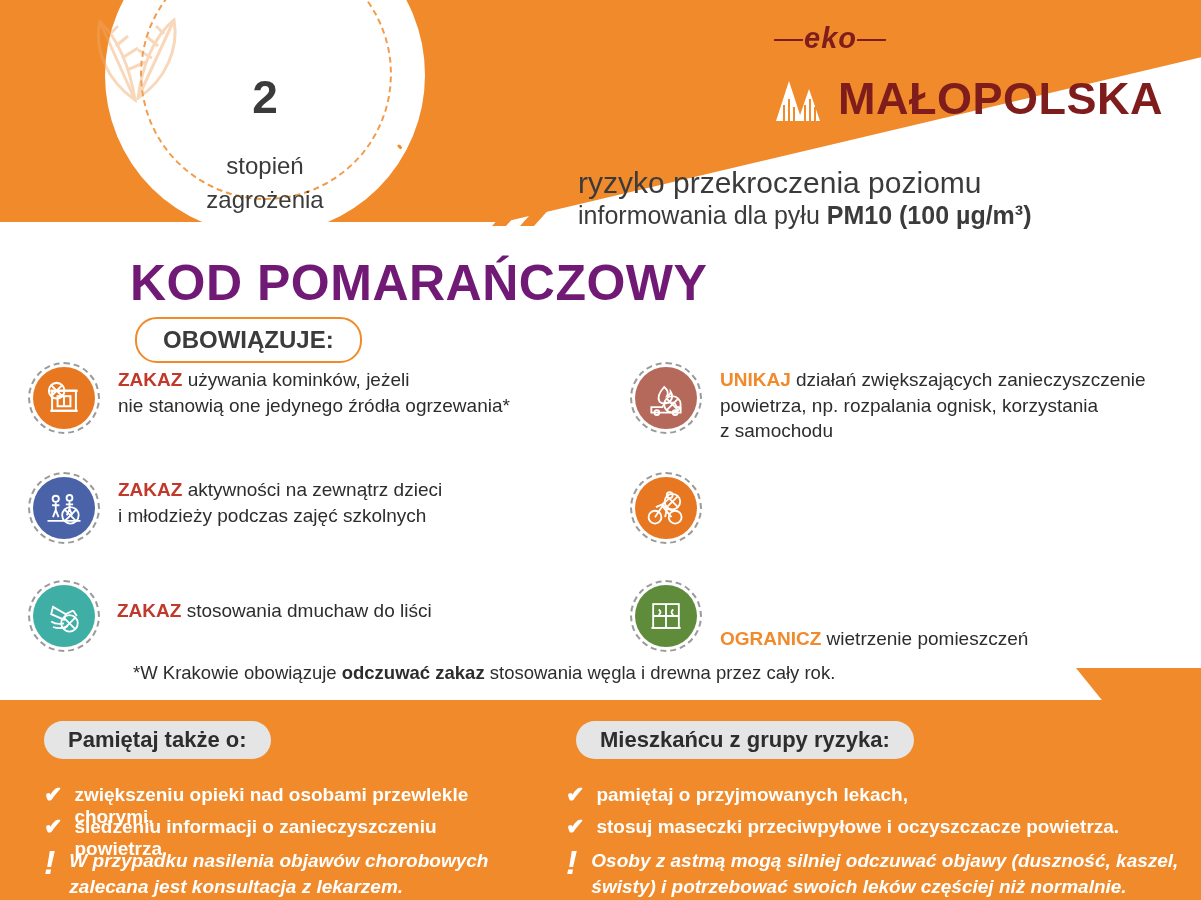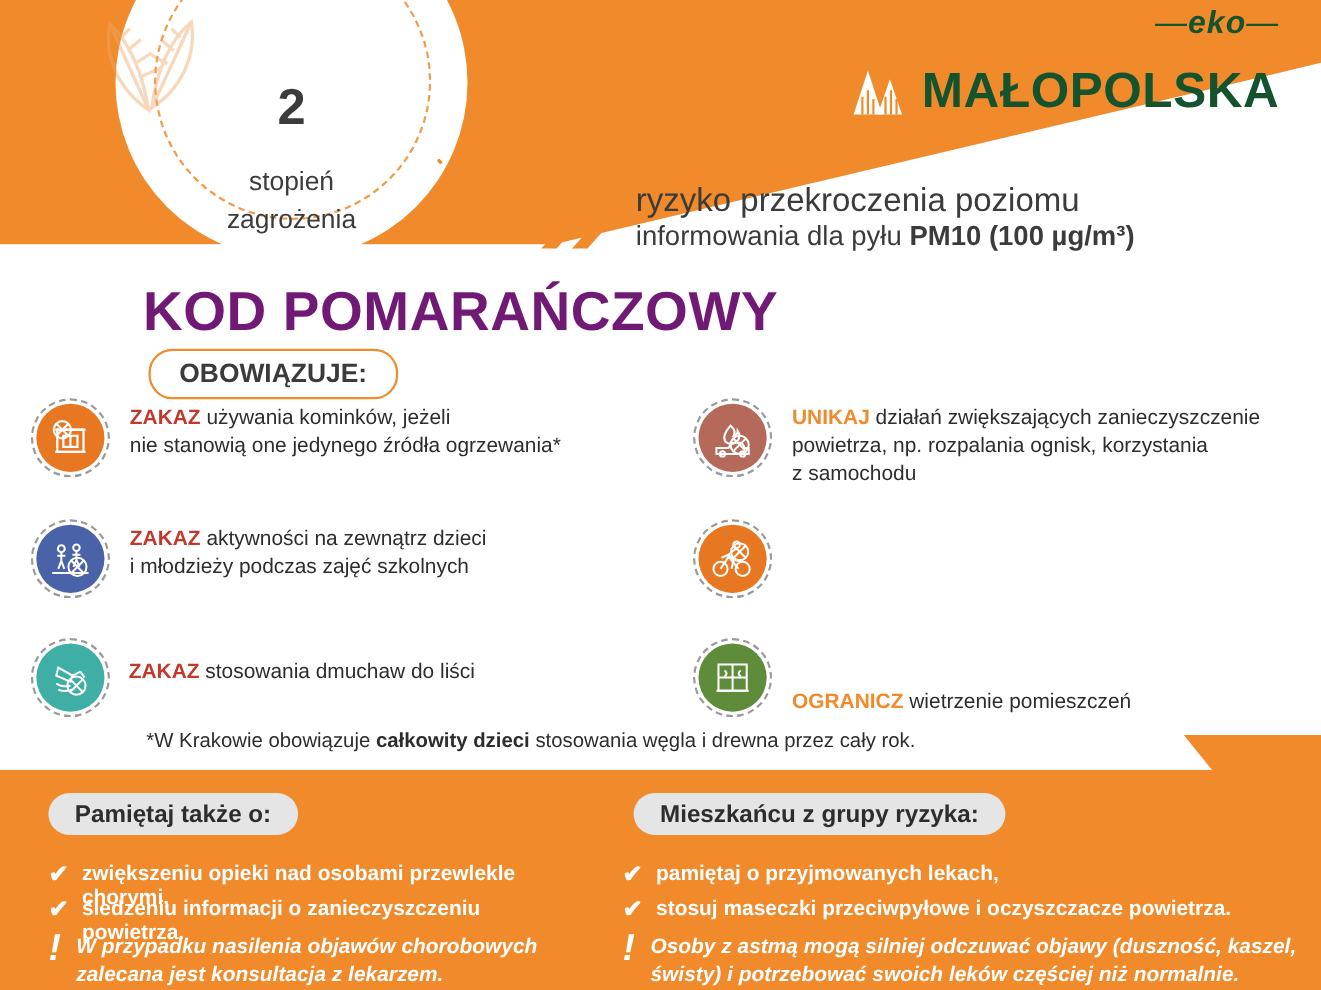--- a/index.html
+++ b/index.html
@@ -78,21 +78,21 @@
     position: absolute; left: 578px; top: 166px;
     font-size: 30px; color: #3B3B3B;
   }
   .head-line2 {
     position: absolute; left: 578px; top: 201px;
     font-size: 25px; color: #3B3B3B;
   }
   .head-line2 b { font-weight: bold; }
 
   
-  .logo { position: absolute; right: 38px; top: 5px; text-align: right; color: #14532d; }
+  .logo { position: absolute; right: 38px; top: 22px; color: #7f1d1d; }
   .logo .eko { font-size: 29px; font-style: italic; font-weight: bold; letter-spacing: 1px; }
   .logo .eko .dash { font-weight: normal; }
   .logo-row { display: flex; align-items: center; gap: 12px; margin-top: 18px; }
   .logo .mark { width: 52px; height: 48px; }
   .logo .name { font-size: 45px; font-weight: bold; letter-spacing: .5px; }
 
   
   .code-title {
     position: absolute; left: 130px; top: 254px;
     font-size: 50px; font-weight: bold; color: #701a75; letter-spacing: .5px;
@@ -333,21 +333,21 @@
           </svg>
         </div>
       </div>
       <div class="txt" style="padding-top:18px;">
         <b class="act">OGRANICZ</b><span> wietrzenie pomieszczeń</span>
       </div>
     </div>
   </div>
 
   <div class="footnote">
-    <span>*W Krakowie obowiązuje </span><b>całkowity dzieci</b><span> stosowania węgla i drewna przez cały rok.</span>
+    <span>*W Krakowie obowiązuje </span><b>odczuwać zakaz</b><span> stosowania węgla i drewna przez cały rok.</span>
   </div>
 
   <div class="band"></div>
 
   <div class="band-pill" style="left:44px; top:721px;">Pamiętaj także o:</div>
   <div class="band-item" style="left:44px; top:784px; width:480px;">
     <span class="check">✔</span>
     <span>zwiększeniu opieki nad osobami przewlekle chorymi,</span>
   </div>
   <div class="band-item" style="left:44px; top:816px; width:480px;">

